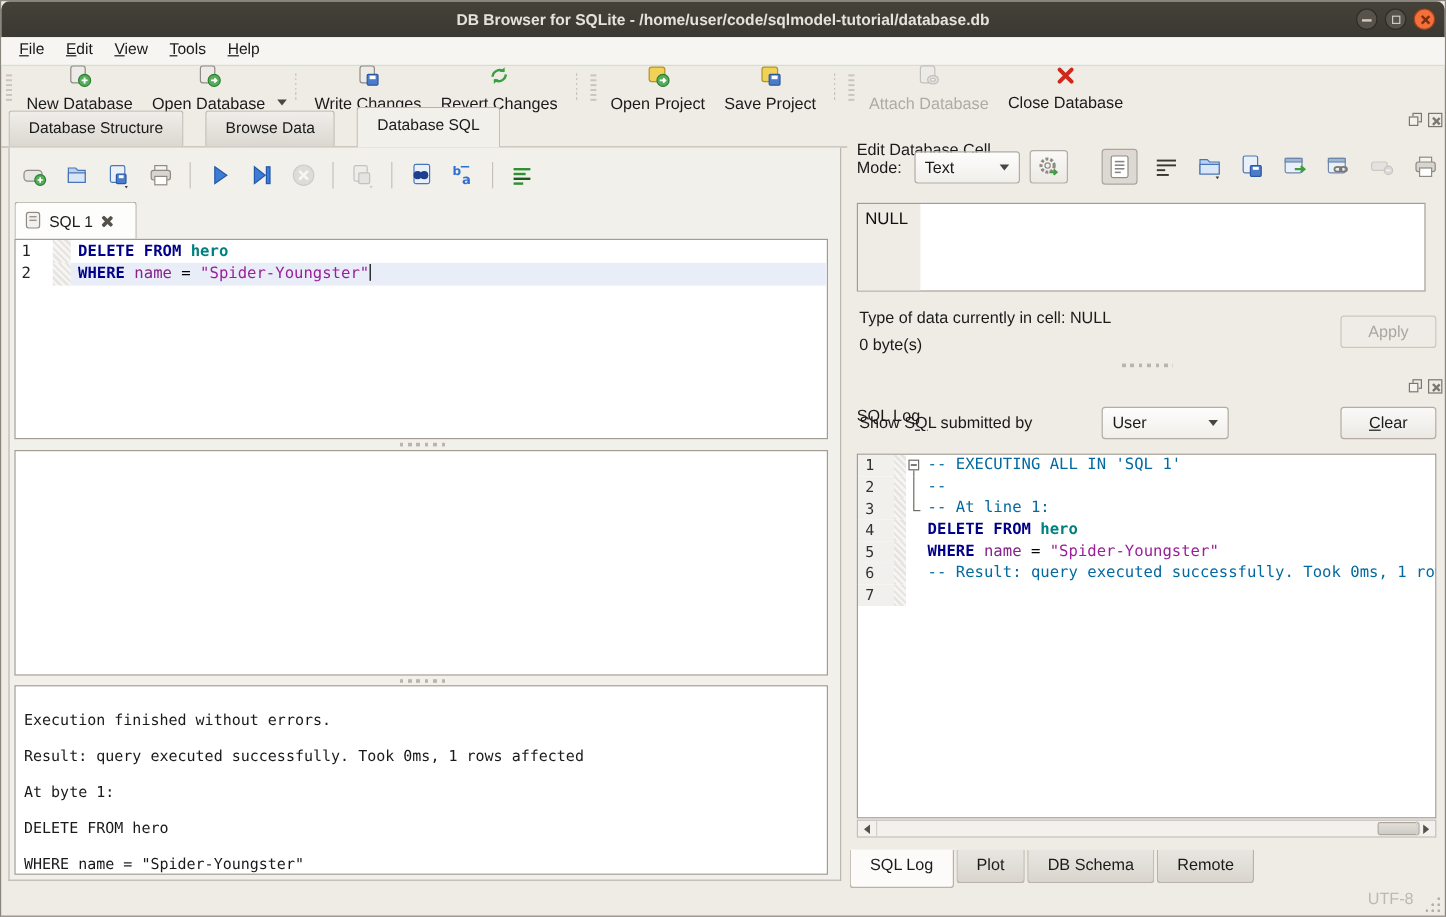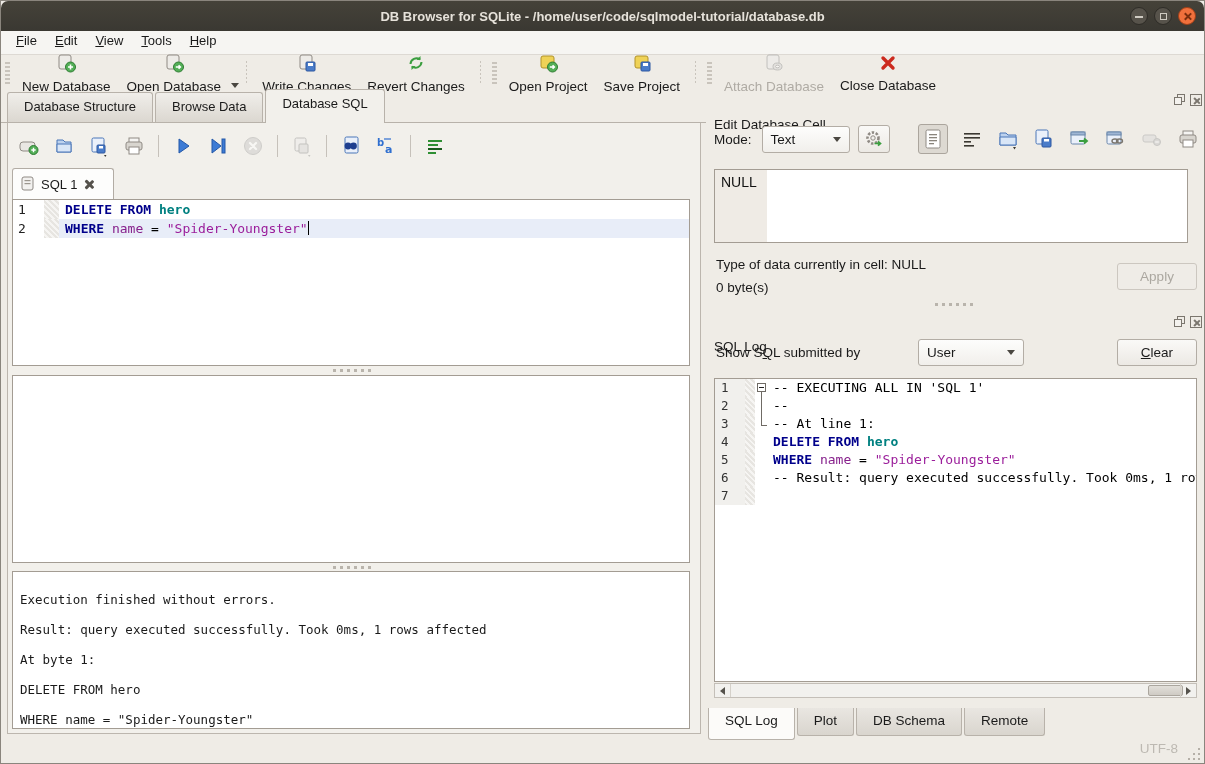--- a/index.html
+++ b/index.html
@@ -37,21 +37,21 @@
   .tb-btn{display:flex;align-items:center;gap:5px;padding:4px 8px;border-radius:3px;flex-direction:column;}
   .tb-btn span{font-size:13.5px;}
   .tb-btn.disabled span{color:#AFABA4;}
   .tb-btn.disabled svg{opacity:.45;filter:grayscale(1);}
   .caret{width:0;height:0;border-left:4px solid transparent;border-right:4px solid transparent;
     border-top:5px solid #4a4741;margin-left:2px;align-self:flex-end;margin-bottom:3px;}
   
   .maintabs{position:absolute;left:0;top:90px;width:705px;height:32px;
     border-bottom:1px solid #B8B2AA;display:flex;align-items:flex-end;padding-left:6px;box-sizing:border-box;}
   .mtab{padding:6px 16px;background:linear-gradient(#F0EEEA,#DBD7D0);
-    border:1px solid #B8B2AA;border-bottom:none;margin-right:2px;border-radius:3px 3px 0 0;height:17px;}
+    border:1px solid #B8B2AA;border-bottom:none;margin-right:18px;border-radius:3px 3px 0 0;height:17px;}
   .mtab.active{background:#F2F0EB;height:21px;position:relative;top:1px;border-radius:3px 3px 0 0;}
   
   .leftpage{position:absolute;left:6px;top:122px;width:694px;height:611px;
     background:#F2F0EB;border:1px solid #BCB6AE;border-top:none;box-sizing:border-box;}
   .edtoolbar{position:absolute;left:8px;top:9px;height:28px;display:flex;align-items:center;gap:9px;}
   .edsep{width:1px;height:22px;background:#C6C1BA;margin:0 2px;}
   .icbtn{width:26px;height:26px;display:flex;align-items:center;justify-content:center;}
   .icbtn.disabled{opacity:.45;filter:grayscale(.8);}
   .sqltab{position:absolute;left:4px;top:45px;width:102px;height:31px;background:#FDFDFC;
     border:1px solid #B2ACA4;border-bottom:none;border-radius:3px 3px 0 0;
@@ -74,21 +74,21 @@
   .resultsbox{position:absolute;left:4px;top:252px;right:10px;height:188px;background:#fff;
     border:1px solid #A39C93;box-sizing:border-box;}
   .msgbox{position:absolute;left:4px;top:448px;right:10px;height:158px;background:#fff;
     border:1px solid #A39C93;box-sizing:border-box;padding:5px 7px;
     font-family:"DejaVu Sans Mono",monospace;font-size:12.5px;line-height:15px;white-space:pre;}
   
   .tok-keyword{color:#00008B;font-weight:bold;}
   .tok-table{color:#008080;font-weight:bold;}
   .tok-identifier{color:#87218C;}
   .tok-string{color:#9B1E9B;}
-  .tok-comment{color:#000000;}
+  .tok-comment{color:#0369a1;}
   .tok-plain{color:#000;}
   
   .rightdock{position:absolute;left:705px;top:90px;width:500px;height:645px;}
   .dockhdr{position:relative;height:22px;display:flex;align-items:center;}
   .dockhdr .t{padding-left:8px;font-size:13.5px;margin-top:45px;}
   .dockicons{position:absolute;right:4px;top:3px;display:flex;gap:4px;}
   .dicon{width:12px;height:12px;position:relative;}
   .dicon .r1{position:absolute;left:0;top:3px;width:8px;height:8px;border:1px solid #7b766e;box-sizing:border-box;background:#f4f2ee;}
   .dicon .r2{position:absolute;left:3px;top:0;width:8px;height:8px;border:1px solid #7b766e;box-sizing:border-box;}
   .dicon.dclose{border:1px solid #7b766e;box-sizing:border-box;}

